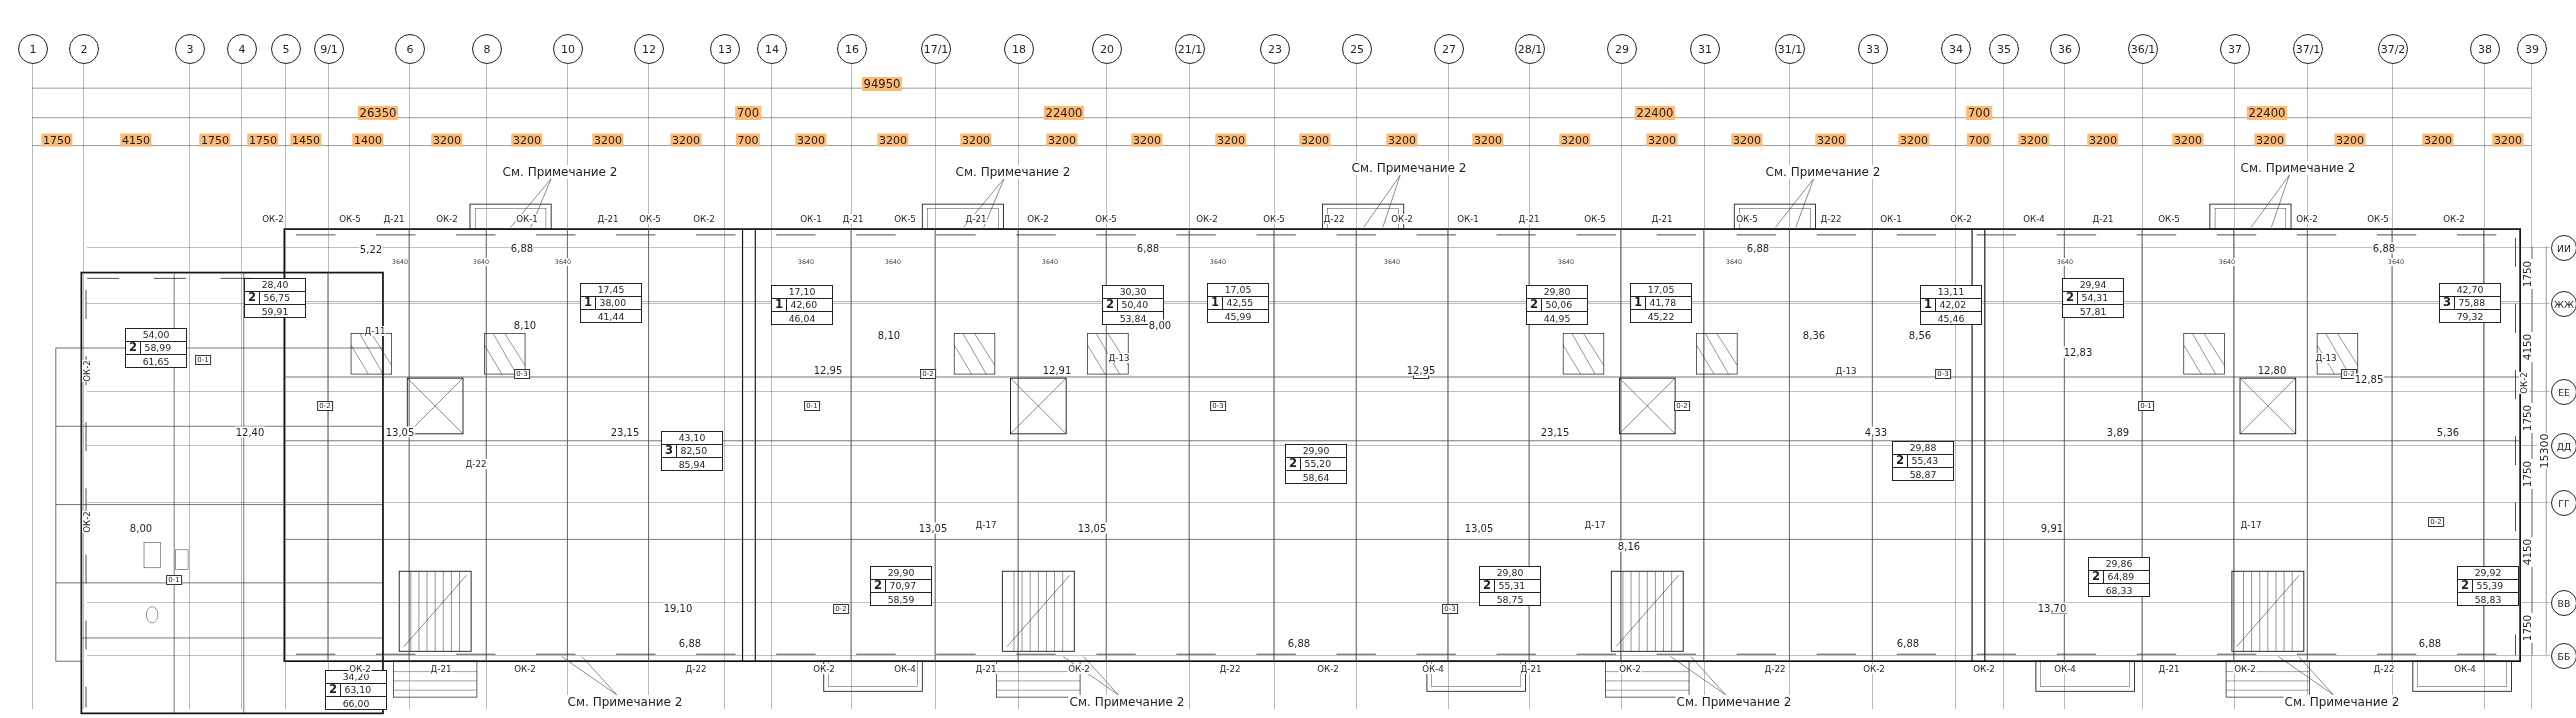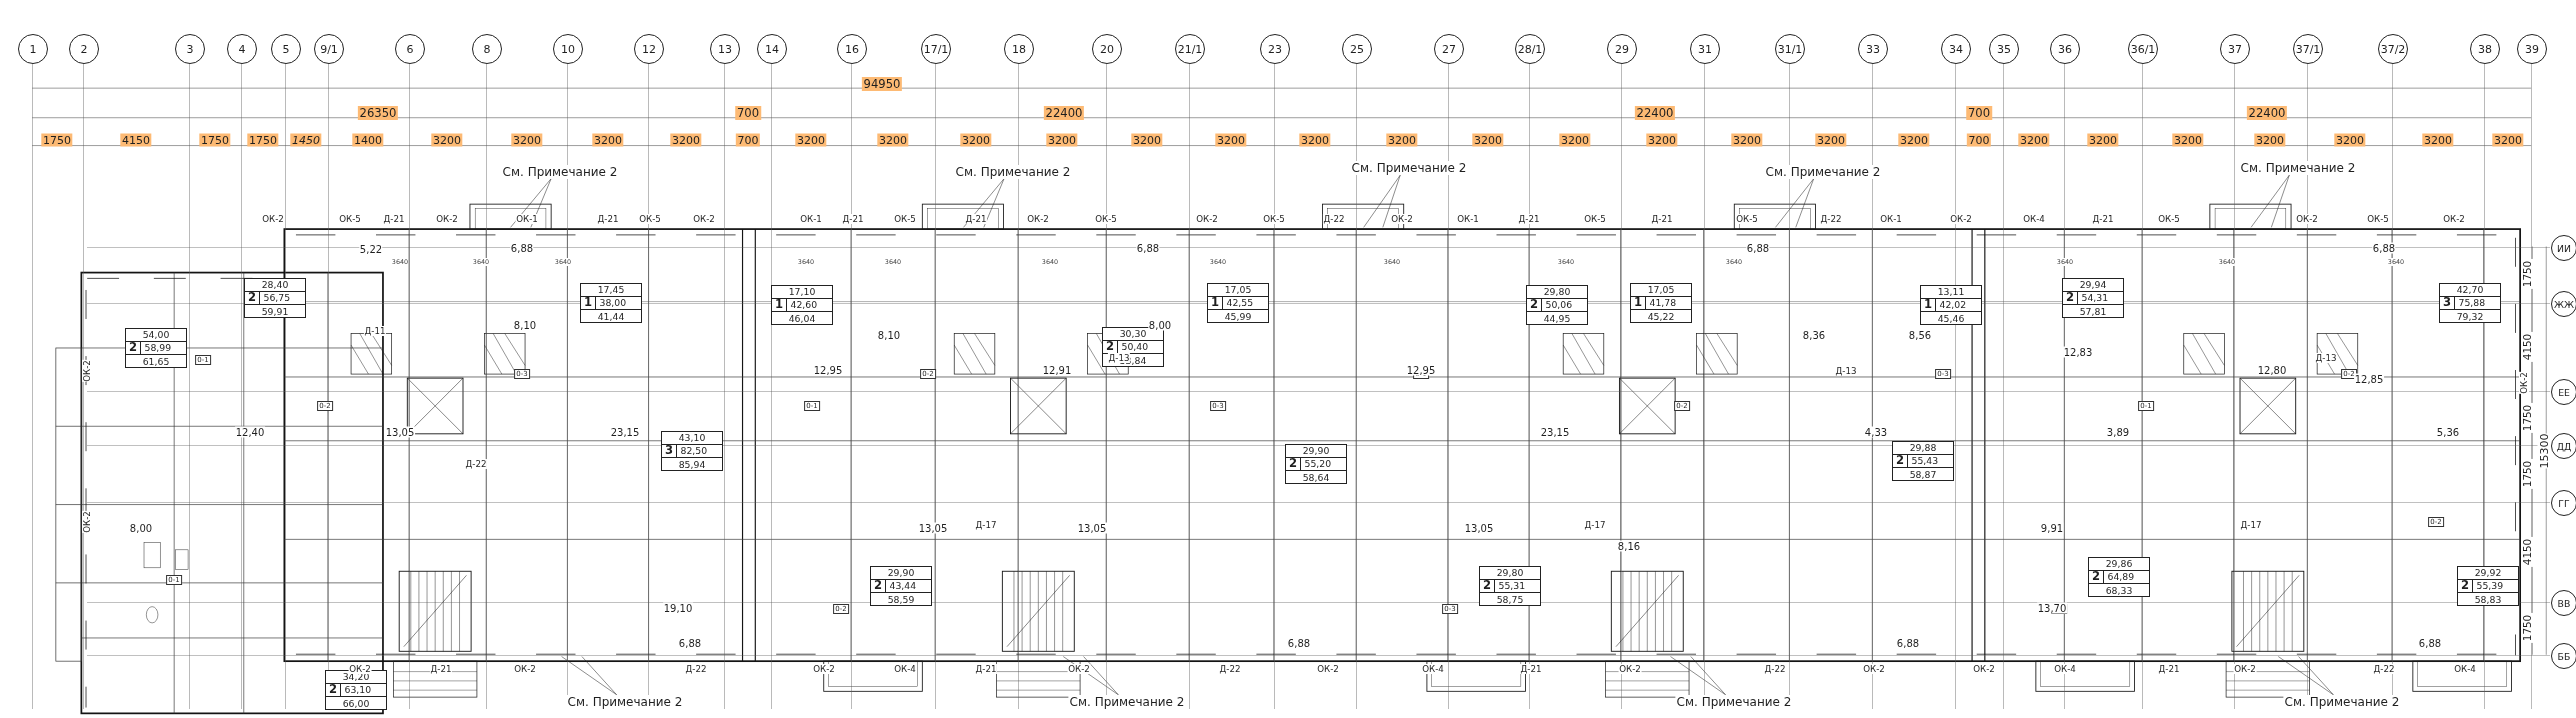--- a/index.html
+++ b/index.html
@@ -388,21 +388,21 @@
       <span class="dim dim1" style="left: 1655px;">22400</span>
       <span class="dim dim1" style="left: 1979px;">700</span>
       <span class="dim dim1" style="left: 2267px;">22400</span>
     </div>
   <div class="layer">
 
   <span class="dim dim2" style="left: 57px;">1750</span>
       <span class="dim dim2" style="left: 136px;">4150</span>
       <span class="dim dim2" style="left: 215px;">1750</span>
       <span class="dim dim2" style="left: 263px;">1750</span>
-      <span class="dim dim2" style="left: 306px; font-style: italic;">1450</span>
+      <span class="dim dim2" style="left: 306px;">1450</span>
       <span class="dim dim2" style="left: 368px;">1400</span>
       <span class="dim dim2" style="left: 447px;">3200</span>
       <span class="dim dim2" style="left: 527px;">3200</span>
       <span class="dim dim2" style="left: 608px;">3200</span>
       <span class="dim dim2" style="left: 686px;">3200</span>
       <span class="dim dim2" style="left: 748px;">700</span>
       <span class="dim dim2" style="left: 811px;">3200</span>
       <span class="dim dim2" style="left: 893px;">3200</span>
       <span class="dim dim2" style="left: 976px;">3200</span>
       <span class="dim dim2" style="left: 1062px;">3200</span>
@@ -476,21 +476,21 @@
       <div class="s-row">41,44</div>
     </div>
       <div class="stamp" style="left: 771px; top: 285px;">
       <div class="s-row">17,10</div>
       <div class="s-row s-r2">
         <span class="s-digit">1</span>
         <span>42,60</span>
       </div>
       <div class="s-row">46,04</div>
     </div>
-      <div class="stamp" style="left: 1102px; top: 285px; margin-top: 42px;">
+      <div class="stamp" style="left: 1102px; top: 285px;">
       <div class="s-row">30,30</div>
       <div class="s-row s-r2">
         <span class="s-digit">2</span>
         <span>50,40</span>
       </div>
       <div class="s-row">53,84</div>
     </div>
       <div class="stamp" style="left: 1207px; top: 283px;">
       <div class="s-row">17,05</div>
       <div class="s-row s-r2">
@@ -560,21 +560,21 @@
       <div class="s-row s-r2">
         <span class="s-digit">2</span>
         <span>55,43</span>
       </div>
       <div class="s-row">58,87</div>
     </div>
       <div class="stamp" style="left: 870px; top: 566px;">
       <div class="s-row">29,90</div>
       <div class="s-row s-r2">
         <span class="s-digit">2</span>
-        <span>43,44</span>
+        <span>70,97</span>
       </div>
       <div class="s-row">58,59</div>
     </div>
       <div class="stamp" style="left: 1479px; top: 566px;">
       <div class="s-row">29,80</div>
       <div class="s-row s-r2">
         <span class="s-digit">2</span>
         <span>55,31</span>
       </div>
       <div class="s-row">58,75</div>

